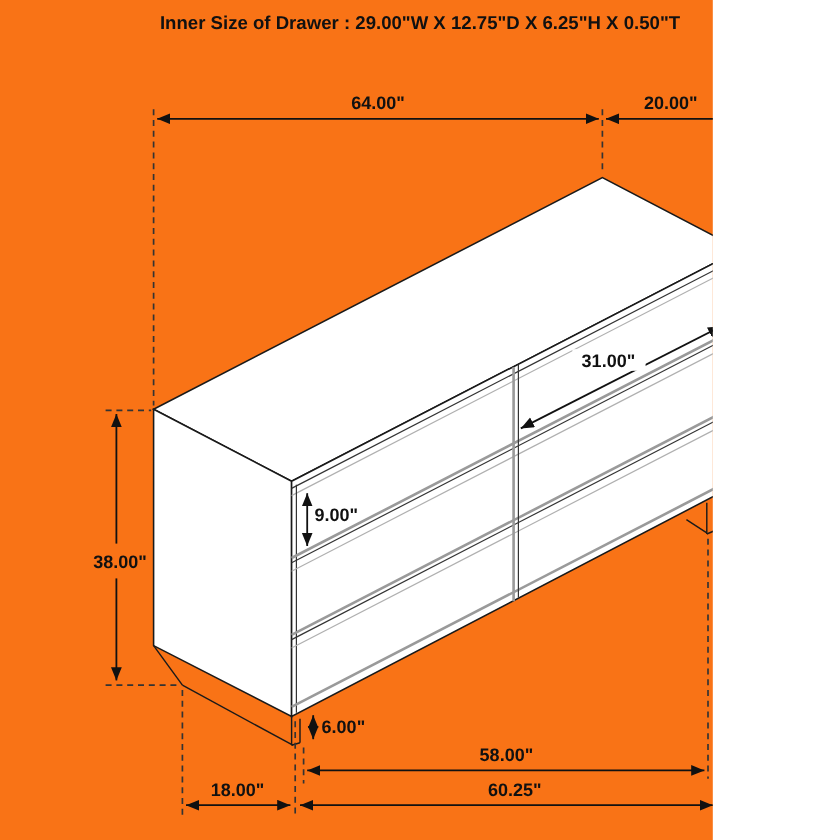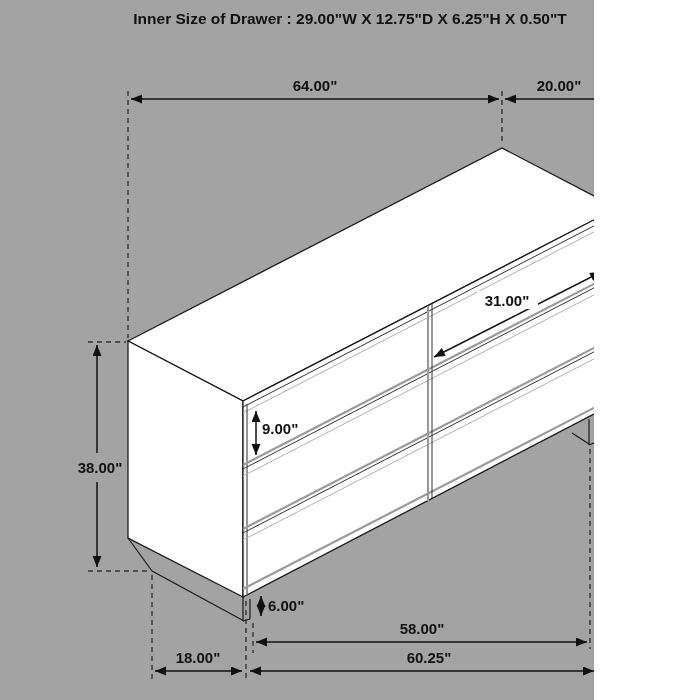--- a/index.html
+++ b/index.html
@@ -1,16 +1,16 @@
 <!DOCTYPE html>
 <html><head>
 <meta charset="utf-8">
 <style>
   html, body { margin: 0; padding: 0; background: #ffffff; }
-  .stage { position: relative; width: 594px; height: 700px; background: #a3a3a3; overflow: hidden; }
+  .stage { position: relative; width: 594px; height: 700px; background: #f97316; overflow: hidden; }
   svg { display: block; }
   text {
     font-family: "Liberation Sans", sans-serif;
     font-weight: bold;
     fill: #111111;
   }
   .dim-label { font-size: 15px; }
   .title-label { font-size: 15.5px; }
   .edge { stroke: #1a1a1a; stroke-width: 1.3; fill: #ffffff; }
   .edge-line { stroke: #1a1a1a; stroke-width: 1.2; fill: none; }

